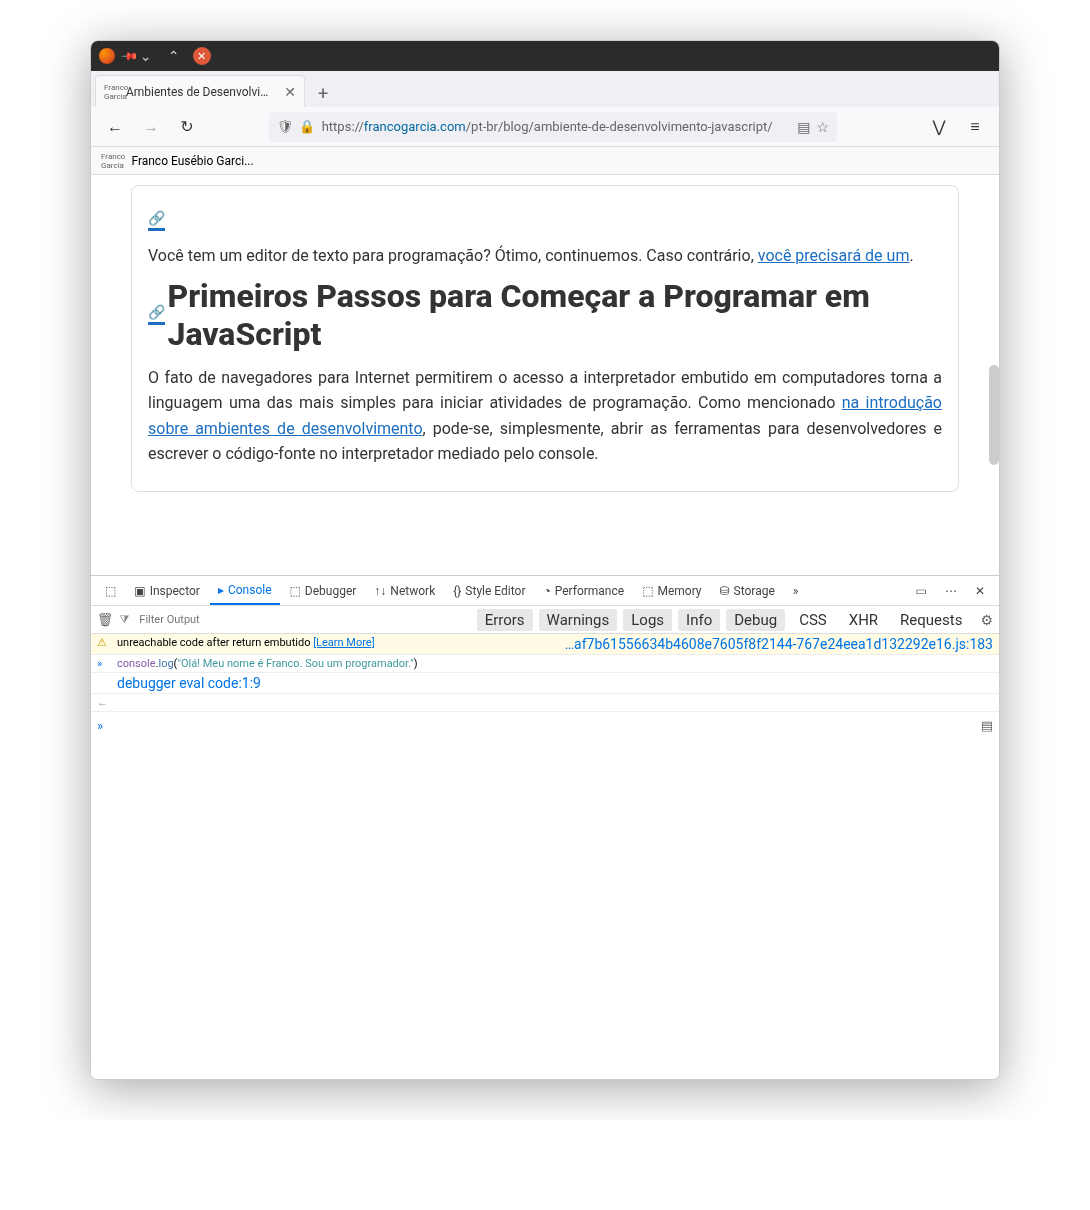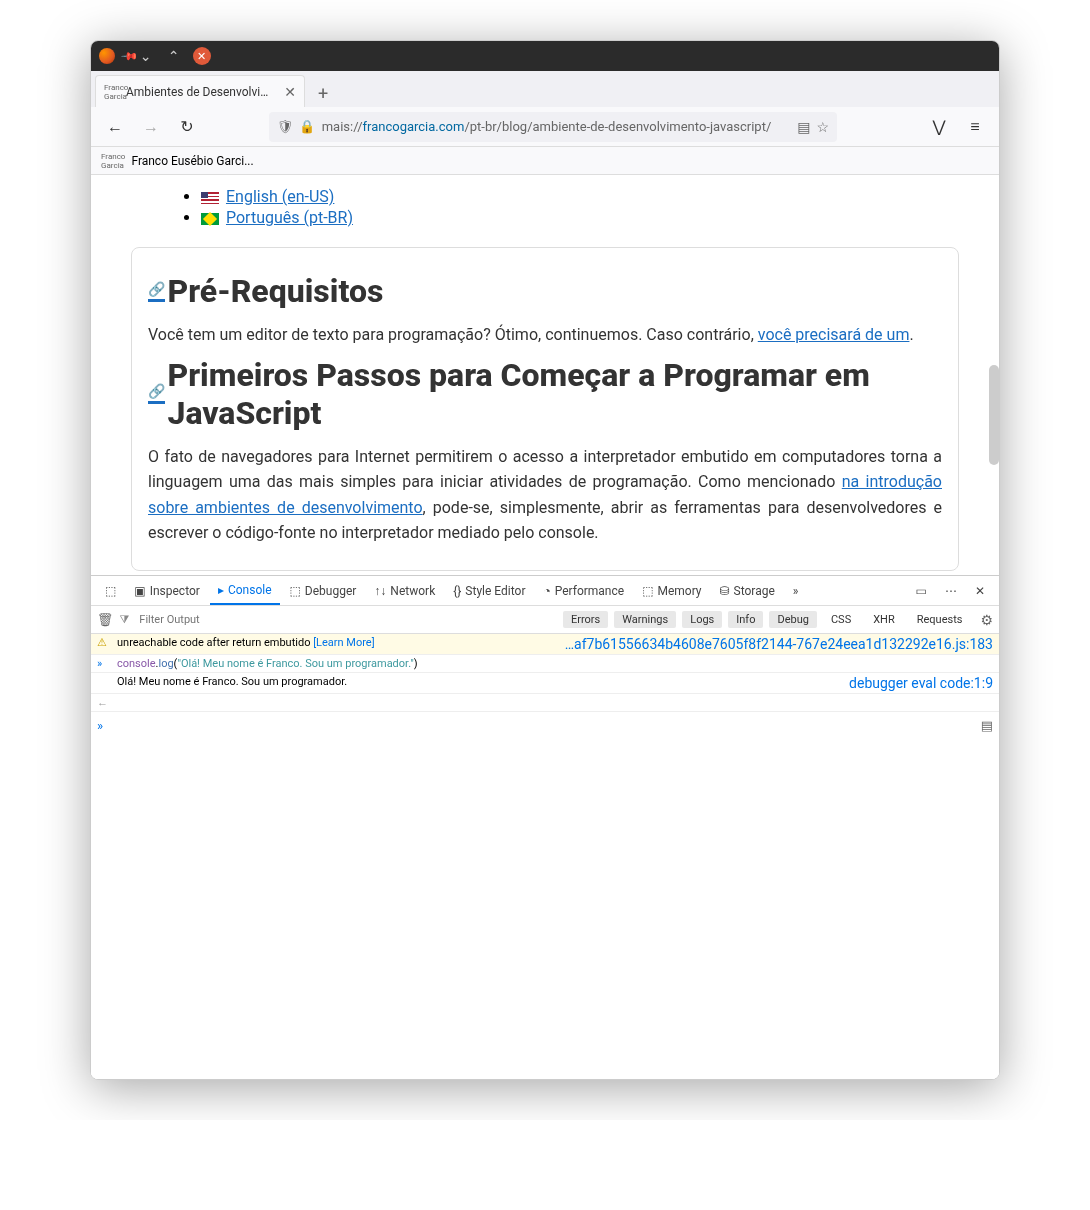--- a/index.html
+++ b/index.html
@@ -48,33 +48,33 @@
 .scrolltrack{position:absolute;right:0;top:190px;width:10px;height:100px;background:#ccc;border-radius:5px}
 .devtools{background:#fff;border-top:1px solid #ccc}
 .dt-tabs{height:30px;display:flex;align-items:center;padding:0 6px;gap:2px;border-bottom:1px solid #ddd;font-size:12px}
 .dt-btn{display:flex;align-items:center;gap:4px;padding:0 8px;height:28px;color:#444;cursor:pointer}
 .dt-btn.active{color:#0074e8;border-bottom:2px solid #0074e8}
 .dt-icon{font-size:12px}
 .dt-spacer{flex:1}
 .dt-filterbar{height:28px;display:flex;align-items:center;padding:0 6px;gap:6px;border-bottom:1px solid #ddd;font-size:11px}
 .trash{color:#666;font-size:13px}
 .filter-input{flex:0 0 auto;width:120px;border:none;background:none;font-size:11px;color:#888;margin-left:4px}
-.pill{background:#e8e8e8;border-radius:2px;padding:2px 8px;color:#333;font-size:11px}
+.pill{background:#e8e8e8;border-radius:2px;padding:2px 8px;color:#333;font-size:15px}
 .pill.plain{background:none}
 .gear{color:#666;font-size:14px;margin-left:4px}
 .console-out{font-family:Menlo,Monaco,Consolas,monospace;font-size:11px}
 .row{display:flex;align-items:flex-start;padding:2px 6px;border-bottom:1px solid #eee;gap:6px}
 .row.warn{background:#fffbe5}
 .row-ic{width:14px;font-size:11px}
 .row-ic.warn{color:#c9a100}
 .row-ic.in{color:#0074e8}
 .row-ic.out{color:#999}
 .row-txt{flex:1}
 .row-right{color:#0074e8;font-size:14px;white-space:nowrap}
-.kw{color:#8959a8}.fn{color:#4271ae}.str{color:#3e999f}.lnk{color:#0074e8;}
+.kw{color:#8959a8}.fn{color:#4271ae}.str{color:#3e999f}.lnk{color:#0074e8;text-decoration:underline}
 .prompt{display:flex;align-items:center;padding:6px;gap:6px}
 .prompt-ic{color:#0074e8;font-size:13px}
 .prompt-input{flex:1;border:none;outline:none;font-family:inherit;font-size:12px}
 .split-ic{color:#666;font-size:13px}
 .console-blank{height:340px;background:#fff}
 </style>
 </head>
 <body>
 
 <div class="shadow-wrap">
@@ -102,44 +102,39 @@
   </div>
 
   <div class="toolbar">
     <div class="nav-btn">←</div>
     <div class="nav-btn disabled">→</div>
     <div class="nav-btn">↻</div>
     <div class="urlbar">
       <span class="url-icon">🛡</span>
       <span class="url-icon">🔒</span>
       <span class="url-text">
-        <span>mais://</span><span class="domain">francogarcia.com</span><span>/pt-br/blog/ambiente-de-desenvolvimento-javascript/</span>
+        <span>https://</span><span class="domain">francogarcia.com</span><span>/pt-br/blog/ambiente-de-desenvolvimento-javascript/</span>
       </span>
       <span class="url-action">▤</span>
       <span class="url-action">☆</span>
     </div>
     <div class="nav-btn">⋁</div>
     <div class="nav-btn">≡</div>
   </div>
 
   <div class="bookmarkbar">
     <span class="bm-favicon">Franco<br>Garcia</span>
     <span>Franco Eusébio Garci...</span>
   </div>
 
   <div class="content">
     <div class="content-inner">
-      <ul class="lang-list">
-        <li><span class="flag us"></span> <a href="#">English (en-US)</a></li>
-        <li><span class="flag br"></span> <a href="#">Português (pt-BR)</a></li>
-      </ul>
       <div class="card">
         <h2>
               <span class="link-icon">🔗</span>
-              <span>Pré-Requisitos</span>
             </h2>
         <p><span>Você tem um editor de texto para programação? Ótimo, continuemos. Caso contrário, </span><a href="#">você precisará de um</a>.</p>
         <h2>
               <span class="link-icon">🔗</span>
               <span>Primeiros Passos para Começar a Programar em JavaScript</span>
             </h2>
         <p><span>O fato de navegadores para Internet permitirem o acesso a interpretador embutido em computadores torna a linguagem uma das mais simples para iniciar atividades de programação. Como mencionado </span><a href="#">na introdução sobre ambientes de desenvolvimento</a><span>, pode-se, simplesmente, abrir as ferramentas para desenvolvedores e escrever o código-fonte no interpretador mediado pelo console.</span></p>
       </div>
     </div>
     <div class="scrolltrack"></div>
@@ -218,21 +213,20 @@
         <span class="row-ic warn">⚠</span>
         <span class="row-txt"><span>unreachable code after return embutido</span> <span class="lnk">[Learn More]</span></span>
         <span class="row-right">…af7b61556634b4608e7605f8f2144-767e24eea1d132292e16.js:183</span>
       </div>
       <div class="row">
         <span class="row-ic in">»</span>
         <span class="row-txt"><span class="kw">console</span>.<span class="fn">log</span>(<span class="str">"Olá! Meu nome é Franco. Sou um programador."</span>)</span>
       </div>
       <div class="row">
         <span class="row-ic"></span>
-        <span class="row-txt">Olá! Meu nome é Franco. Sou um programador.</span>
         <span class="row-right">debugger eval code:1:9</span>
       </div>
       <div class="row">
         <span class="row-ic out">←</span>
       </div>
     </div>
 
     <div class="prompt">
       <span class="prompt-ic">»</span>
       <input class="prompt-input" style="">

